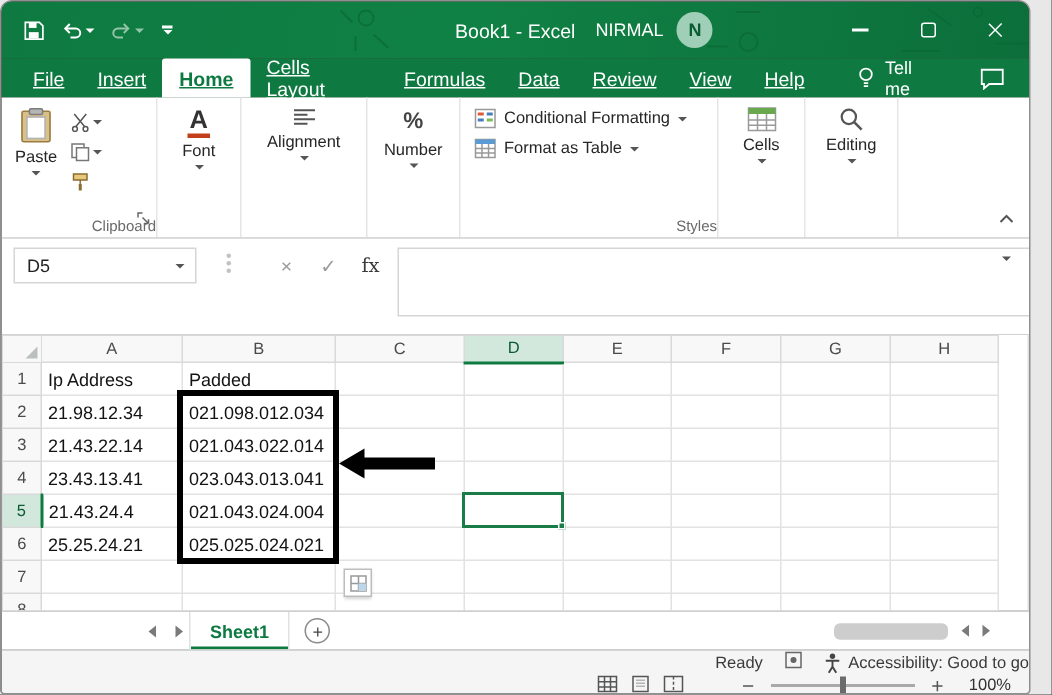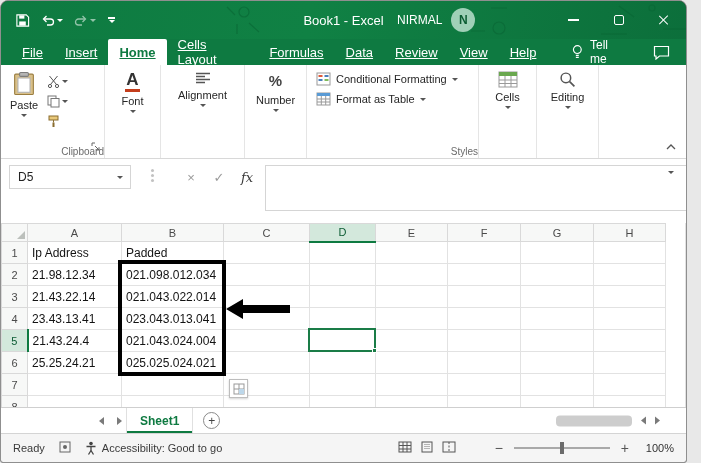--- a/index.html
+++ b/index.html
@@ -60,21 +60,21 @@
   .ribbon-tail{flex:1;border-right:none;}
   .collapse-btn{position:absolute;right:10px;bottom:4px;}
 
   
   .fzone{position:absolute;top:158px;left:0;right:0;height:64px;background:#fff;}
   .namebox{position:absolute;left:8px;top:6px;width:122px;height:24px;border:1px solid #d5d5d5;display:flex;align-items:center;font-size:12px;padding-left:8px;color:#222;}
   .namebox .tri{margin-left:auto;margin-right:7px;}
   .fdots{position:absolute;left:150px;top:10px;display:flex;flex-direction:column;gap:2px;}
   .fdots i{width:3px;height:3px;background:#c2c2c2;border-radius:50%;}
   .fbtn{position:absolute;top:6px;height:24px;width:24px;display:flex;align-items:center;justify-content:center;font-size:13px;color:#9a9a9a;}
-  .fbtn.fx{color:#3a3a3a;font-family:"DejaVu Serif",serif;font-style:italic;}
+  .fbtn.fx{color:#3a3a3a;font-family:"DejaVu Serif",serif;}
   .finput{position:absolute;left:264px;top:6px;width:430px;height:46px;border:1px solid #d5d5d5;font-size:12px;padding:4px 18px 0 6px;color:#222;}
   .fexpand{position:absolute;right:12px;top:15px;}
 
   
   .grid-area{position:absolute;top:222px;left:0;width:701px;height:184px;background:#fff;overflow:hidden;}
   table.sheet{border-collapse:collapse;table-layout:fixed;}
   .sheet th{background:#f7f8f7;font-weight:400;font-size:11px;color:#4a4a4a;border:1px solid #d9d9d9;height:18px;padding:0;text-align:center;}
   .sheet td{background:#fff;border:1px solid #e2e2e2;height:22px;font-size:12px;color:#131313;padding:0 0 0 4px;white-space:nowrap;overflow:hidden;}
   .sheet th.selc{background:#d3e8dc;border-bottom:2px solid #0e7a41;color:#0b5b33;}
   .sheet th.selr{background:#d3e8dc;border-right:2px solid #0e7a41;color:#0b5b33;}
@@ -96,21 +96,21 @@
 
   
   .sheetbar{position:absolute;top:406px;left:0;right:0;height:26px;background:#fff;border-top:1px solid #cfcfcf;display:flex;align-items:center;}
   .snav{display:flex;align-items:center;gap:13px;margin-left:98px;}
   .stab{height:100%;display:flex;align-items:center;padding:0 13px;margin-left:4px;font-size:12px;font-weight:700;color:#0e7a41;background:#fff;border-left:1px solid #e0e0e0;border-right:1px solid #e0e0e0;box-shadow:inset 0 -2px 0 #0e7a41;}
   .addsheet{width:17px;height:17px;border:1px solid #8a8a8a;border-radius:50%;display:flex;align-items:center;justify-content:center;font-size:12px;color:#444;margin-left:10px;line-height:1;}
   .hscroll{position:absolute;right:26px;top:50%;transform:translateY(-50%);display:flex;align-items:center;gap:9px;}
   .hs-thumb{width:76px;height:11px;background:#cdcdcd;border-radius:4px;}
 
   
-  .statusbar{position:absolute;top:432px;left:0;right:0;bottom:0;background:#f5f5f5;border-top:1px solid #d4d4d4;display:flex;align-items:center;font-size:11px;color:#3a3a3a;}
+  .statusbar{position:absolute;top:432px;left:0;right:0;bottom:0;background:#f5f5f5;border-top:1px solid #d4d4d4;display:flex;align-items:flex-end;font-size:11px;color:#3a3a3a;flex-direction:column;}
   .sb-left{display:flex;align-items:center;gap:14px;padding-left:12px;}
   .acc{display:flex;align-items:center;gap:5px;}
   .sb-right{margin-left:auto;display:flex;align-items:center;gap:9px;padding-right:12px;}
   .viewbtns{display:flex;align-items:center;gap:8px;margin-right:28px;}
   .zoomtrack{position:relative;width:96px;height:2px;background:#a9a9a9;}
   .zoomthumb{position:absolute;left:46px;top:-5px;width:4px;height:12px;background:#6b6b6b;}
   .zoomlbl{width:34px;text-align:right;color:#333;}
   .zbtn{font-size:14px;color:#555;padding:0 2px;}
 </style>
 </head>

